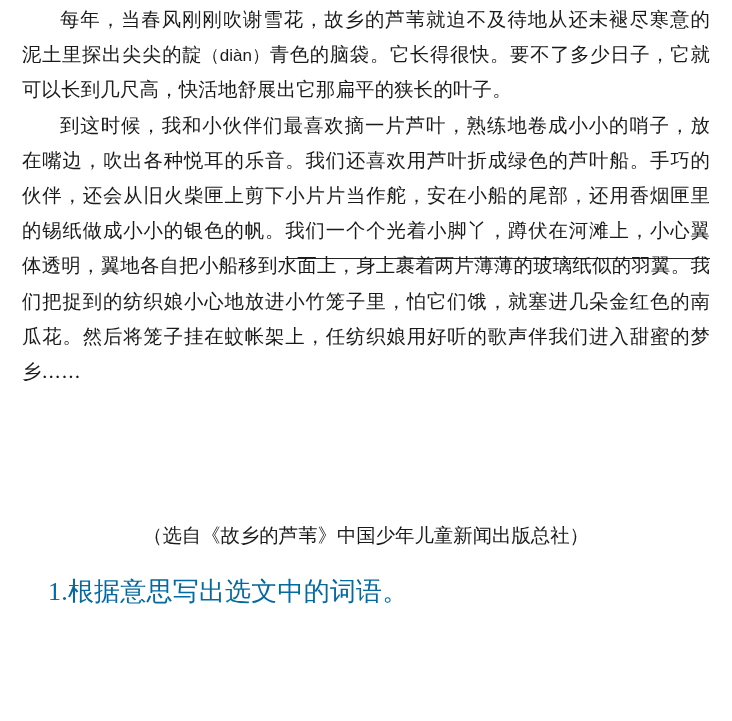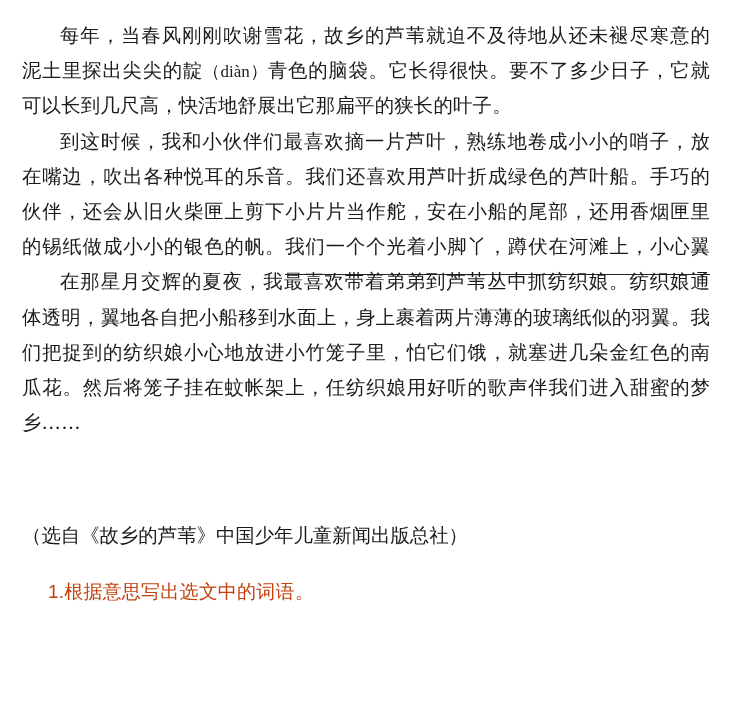--- a/index.html
+++ b/index.html
@@ -21,21 +21,20 @@
     height: 721px;
     background: #ffffff;
   }
 
   
   .prose {
     position: absolute;
     left: 22px;
     top: 2px;
     width: 692px;
-    margin-top: 16px;
   }
   .line {
     font-family: "DejaVu Serif", "Liberation Serif", serif;
     font-size: 19.4px;
     line-height: 35.2px;
     height: 35.2px;
     white-space: nowrap;
     letter-spacing: 0.2px;
     color: #1a1a1a;
     display: block;
@@ -49,55 +48,55 @@
   }
   .line.indent { text-indent: 38px; }
   .line.last  { text-align: left; text-align-last: left; }
 
   .ul-seg {
     border-bottom: 1.4px solid #222;
     padding-bottom: 16px;
   }
 
   .pinyin {
-    font-family: Liberation Serif, serif;
+    font-family: Liberation Sans, sans-serif;
     font-size: 17px;
     letter-spacing: 0px;
   }
 
   
   .attrib {
     position: absolute;
     left: 22px;
     top: 518px;
     width: 692px;
     font-family: "DejaVu Serif", "Liberation Serif", serif;
     font-size: 19.4px;
     line-height: 35.2px;
-    text-align: left;
+    text-align: center;
     padding-right: 4px;
     box-sizing: border-box;
     color: #1a1a1a;
     white-space: nowrap;
   }
 
   
   .questions {
     position: absolute;
     left: 22px;
     top: 570px;
     width: 700px;
   }
   .q-line {
-    font-family: Liberation Sans, sans-serif;
-    font-size: 19px;
+    font-family: Liberation Serif, serif;
+    font-size: 26px;
     line-height: 43px;
     height: 43px;
     white-space: nowrap;
-    color: #c2410c;
+    color: #0369a1;
     letter-spacing: 0.2px;
   }
   .q-main { padding-left: 26px; }
   .q-sub  { padding-left: 36px; }
   .blank-sm { display: inline-block; width: 120px; }
   .blank-lg { display: inline-block; width: 150px; }
   .nb { white-space: pre; }
 </style>
 </head>
 <body>
@@ -117,21 +116,20 @@
     <div class="line just indent">到这时候，我和小伙伴们最喜欢摘一片芦叶，熟练地卷成小小的哨子，放</div>
     <div class="line just">在嘴边，吹出各种悦耳的乐音。我们还喜欢用芦叶折成绿色的芦叶船。手巧的</div>
     <div class="line just">伙伴，还会从旧火柴匣上剪下小片片当作舵，安在小船的尾部，还用香烟匣里</div>
 
     <div class="line just">
       <span>的锡纸做成小小的银色的帆。</span><span class="ul-seg">我们一个个光着小脚丫，蹲伏在河滩上，小心翼</span>
     </div>
 
 
 
-    <div class="line just indent">在那星月交辉的夏夜，我最喜欢带着弟弟到芦苇丛中抓纺织娘。纺织娘通</div>
     <div class="line just">体透明，翼地各自把小船移到水面上，身上裹着两片薄薄的玻璃纸似的羽翼。我</div>
     <div class="line just">们把捉到的纺织娘小心地放进小竹笼子里，怕它们饿，就塞进几朵金红色的南</div>
     <div class="line just">瓜花。然后将笼子挂在蚊帐架上，任纺织娘用好听的歌声伴我们进入甜蜜的梦</div>
     <div class="line last">乡……</div>
   </div>
 
   <div class="attrib">（选自《故乡的芦苇》中国少年儿童新闻出版总社）</div>
 
   <div class="questions">
 

